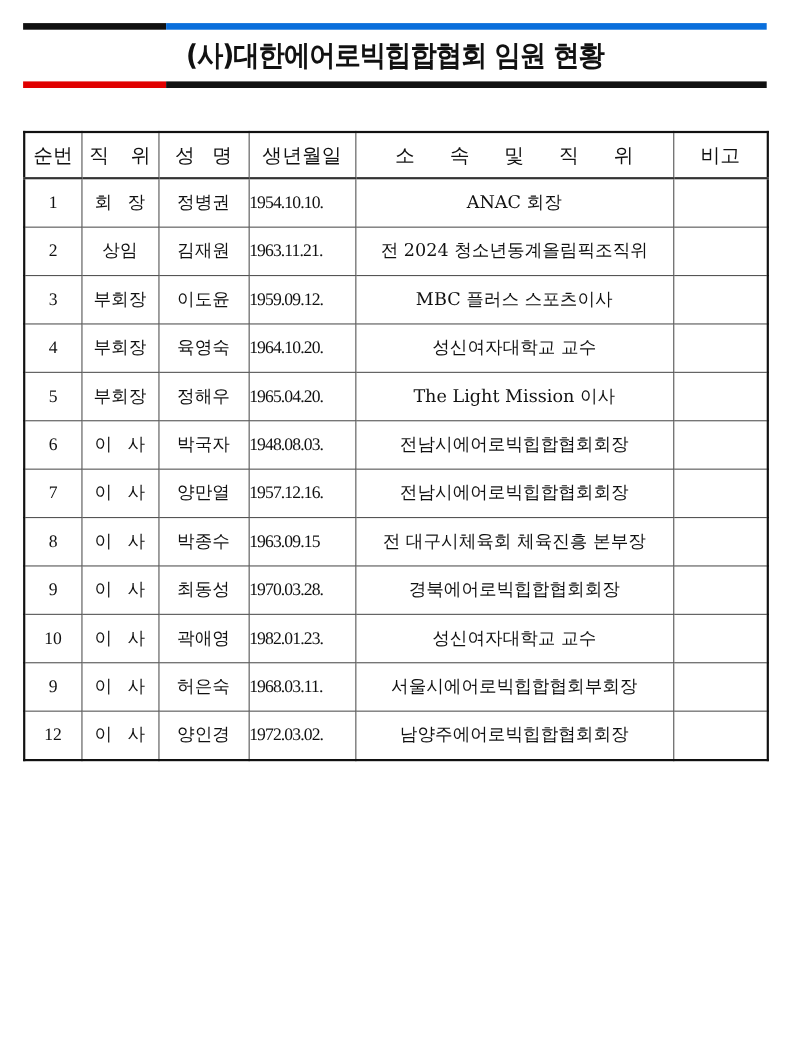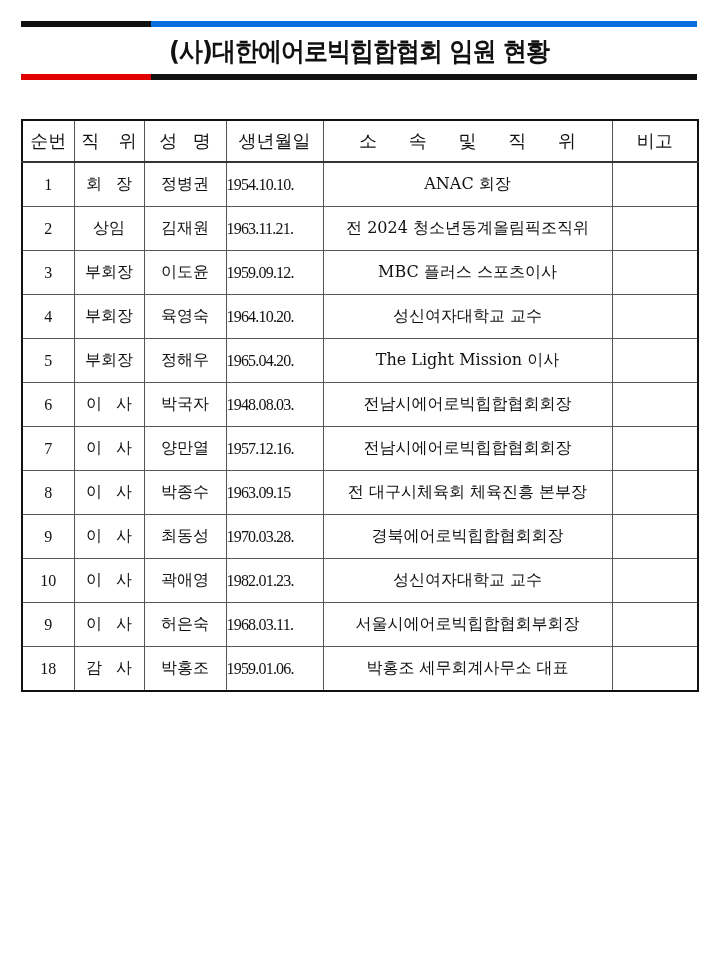--- a/index.html
+++ b/index.html
@@ -142,21 +142,21 @@
       </tr>
       <tr>
         <td class="num">9</td>
         <td class="pos"><span>이 사</span></td>
         <td class="name">허은숙</td>
         <td class="birth">1968.03.11.</td>
         <td class="aff">서울시에어로빅힙합협회부회장</td>
         <td class="note"></td>
       </tr>
       <tr>
-        <td class="num">18</td>
-        <td class="pos"><span>감 사</span></td>
-        <td class="name">박홍조</td>
-        <td class="birth">1959.01.06.</td>
-        <td class="aff">박홍조 세무회계사무소 대표</td>
+        <td class="num">12</td>
+        <td class="pos"><span>이 사</span></td>
+        <td class="name">양인경</td>
+        <td class="birth">1972.03.02.</td>
+        <td class="aff">남양주에어로빅힙합협회회장</td>
         <td class="note"></td>
       </tr>
     </tbody>
 </table>
 
 </body></html>

